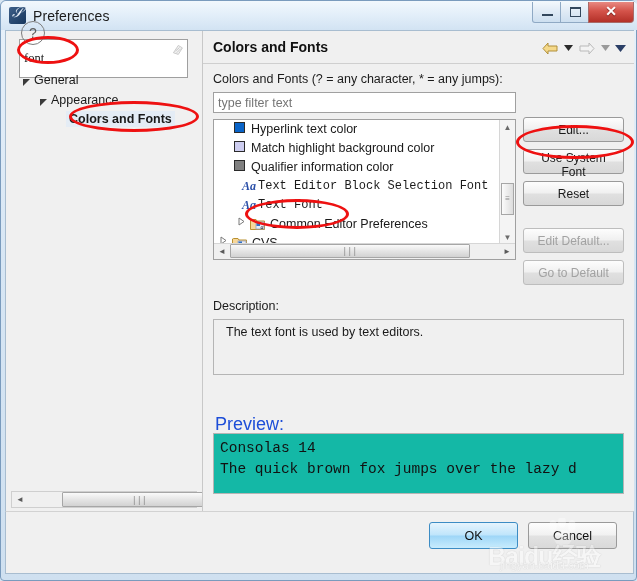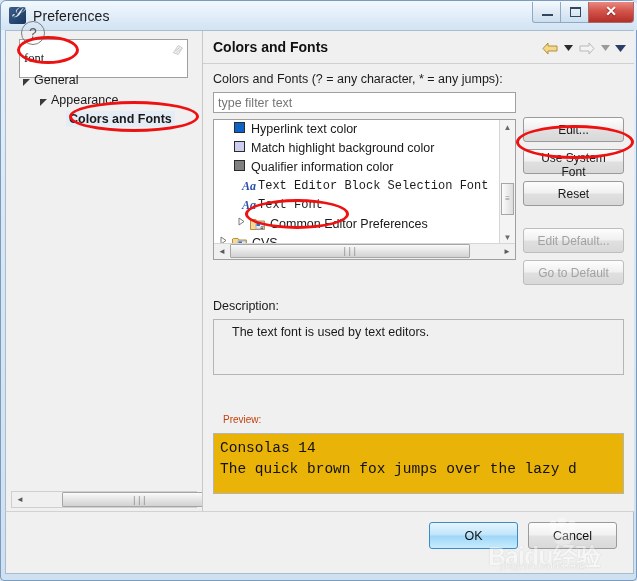--- a/index.html
+++ b/index.html
@@ -375,36 +375,36 @@
   }
   .desc-box {
     position: absolute;
     left: 10px; top: 288px;
     width: 411px; height: 56px;
     box-sizing: border-box;
     border: 1px solid #b5b5b5;
     background: #f0f0f0;
     font-size: 12.5px;
     color: #1a1a1a;
-    padding: 5px 18px;
+    padding: 5px 12px;
   }
 
   .prev-label {
     position: absolute;
-    left: 20px; top: 383px;
-    font-size: 10px;
-    color: #c2410c;
+    left: 12px; top: 383px;
+    font-size: 18px;
+    color: #1d4ed8;
   }
   .prev-box {
     position: absolute;
     left: 10px; top: 402px;
     width: 411px; height: 61px;
     box-sizing: border-box;
     border: 1px solid #b5b5b5;
-    background: #eab308;
+    background: #14b8a6;
     padding: 4px 6px;
     overflow: hidden;
     white-space: nowrap;
     font-family: "Liberation Mono", monospace;
     font-size: 14.5px;
     color: #111;
     line-height: 21px;
   }
 
   .apply-row {

